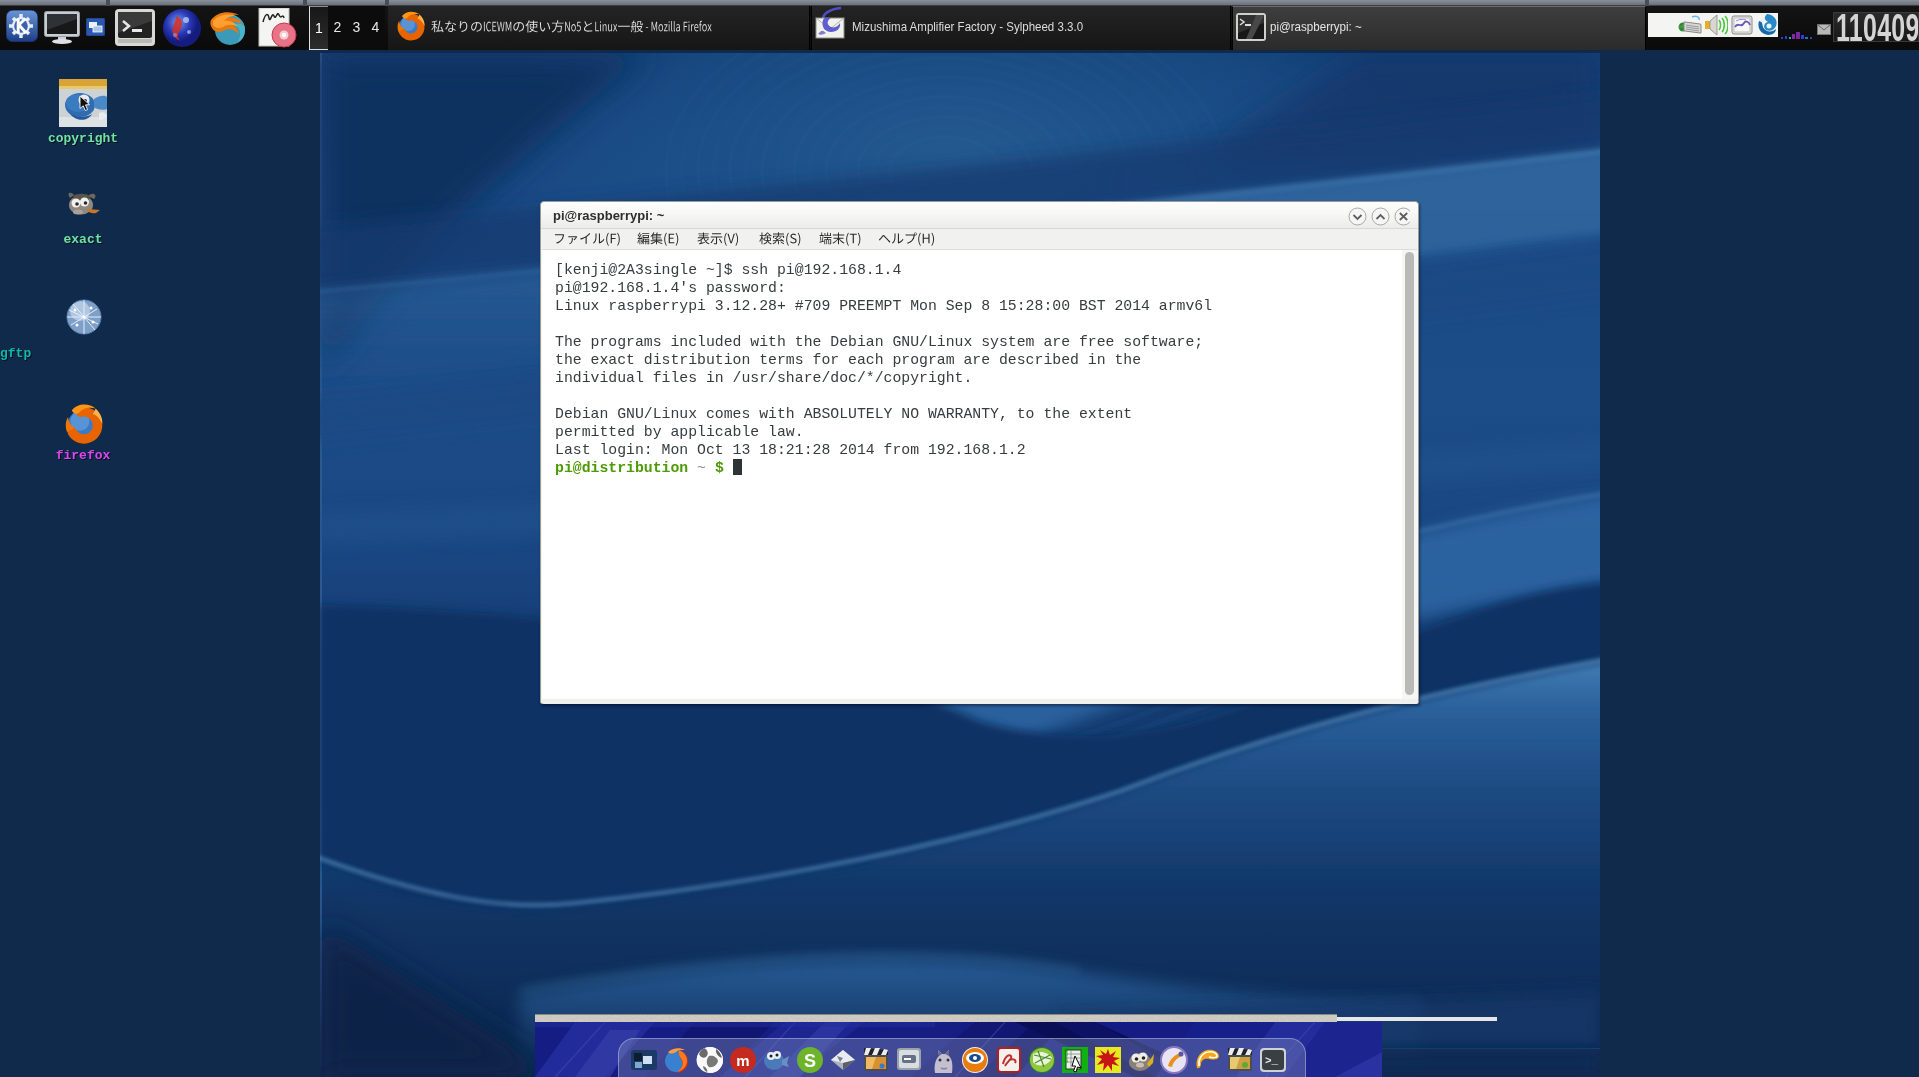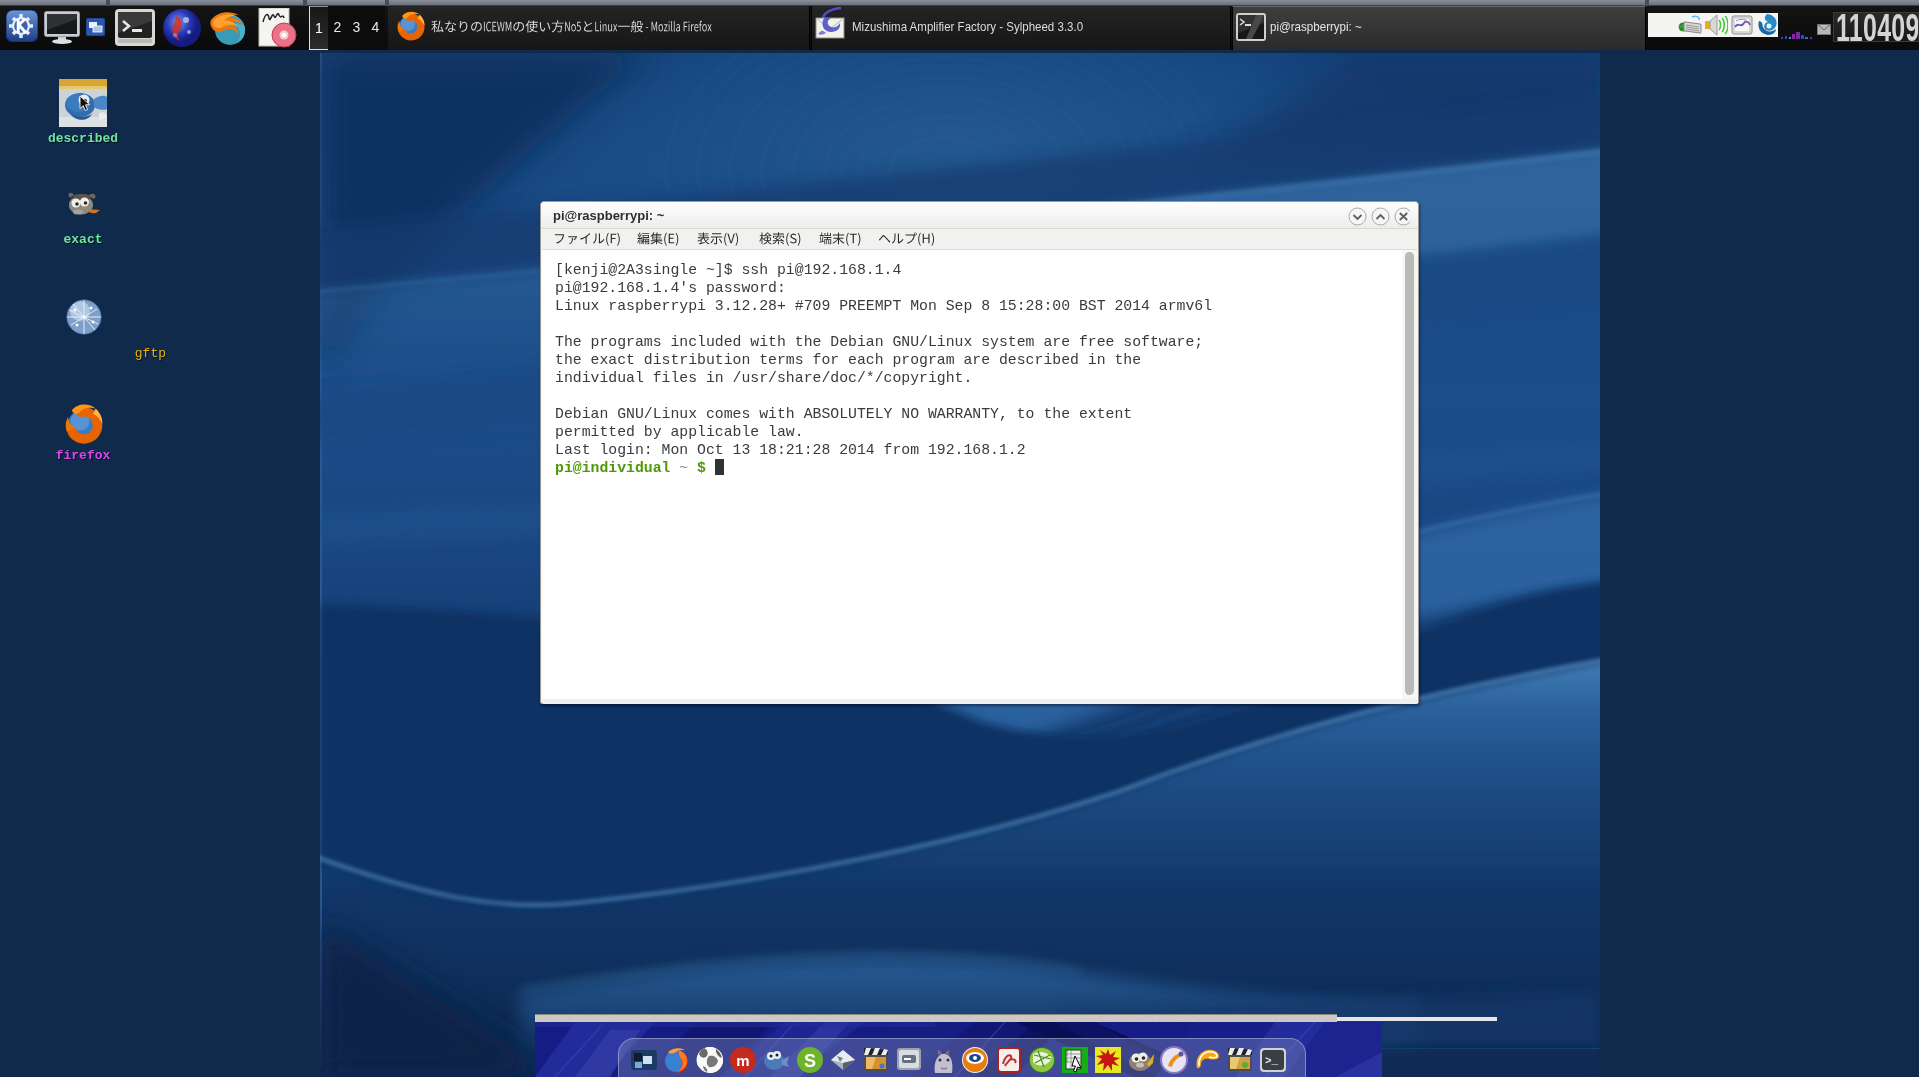--- a/index.html
+++ b/index.html
@@ -288,21 +288,21 @@
 pi@192.168.1.4's password: 
 Linux raspberrypi 3.12.28+ #709 PREEMPT Mon Sep 8 15:28:00 BST 2014 armv6l
 
 The programs included with the Debian GNU/Linux system are free software;
 the exact distribution terms for each program are described in the
 individual files in /usr/share/doc/*/copyright.
 
 Debian GNU/Linux comes with ABSOLUTELY NO WARRANTY, to the extent
 permitted by applicable law.
 Last login: Mon Oct 13 18:21:28 2014 from 192.168.1.2
-<span style="color:#4e9a06;font-weight:bold">pi@individual</span> <span style="color:#7f8c8d">~</span> <span style="color:#4e9a06;font-weight:bold">$</span> <span style="display:inline-block;width:9px;height:16px;background:#2e3436;vertical-align:-3px"></span></pre>
+<span style="color:#4e9a06;font-weight:bold">pi@distribution</span> <span style="color:#7f8c8d">~</span> <span style="color:#4e9a06;font-weight:bold">$</span> <span style="display:inline-block;width:9px;height:16px;background:#2e3436;vertical-align:-3px"></span></pre>
  </div>
  <div class="abs" style="left:861px;top:48px;width:16px;height:449px;background:#f6f6f4">
   <div class="abs" style="left:3px;top:2px;width:9px;height:443px;background:#b9b9b7;border-radius:5px"></div>
  </div>
  <div class="abs" style="left:1px;top:497px;width:876px;height:5px;background:#f0f0ee;border-radius:0 0 2px 2px"></div>
 </div>
 <svg style="position:absolute;left:553px;top:229px;overflow:visible" width="68" height="18">
       <path transform="translate(0,14.3)" d="M11.19 -8.64Q11.13 -8.51 11.08 -8.35Q11.04 -8.19 11 -7.99Q10.9 -7.48 10.73 -6.86Q10.56 -6.24 10.31 -5.58Q10.07 -4.93 9.76 -4.31Q9.44 -3.7 9.06 -3.2Q8.47 -2.44 7.73 -1.79Q7 -1.14 6.07 -0.62Q5.13 -0.1 3.94 0.28L3.06 -0.69Q4.33 -1.01 5.25 -1.48Q6.18 -1.94 6.89 -2.54Q7.59 -3.13 8.13 -3.82Q8.59 -4.41 8.94 -5.16Q9.28 -5.91 9.51 -6.67Q9.74 -7.43 9.83 -8.06Q9.64 -8.06 9.14 -8.06Q8.63 -8.06 7.94 -8.06Q7.26 -8.06 6.5 -8.06Q5.75 -8.06 5.07 -8.06Q4.38 -8.06 3.87 -8.06Q3.37 -8.06 3.18 -8.06Q2.79 -8.06 2.47 -8.04Q2.14 -8.03 1.89 -8.01V-9.17Q2.07 -9.15 2.29 -9.13Q2.51 -9.11 2.74 -9.09Q2.98 -9.08 3.19 -9.08Q3.34 -9.08 3.74 -9.08Q4.14 -9.08 4.7 -9.08Q5.25 -9.08 5.88 -9.08Q6.51 -9.08 7.13 -9.08Q7.75 -9.08 8.29 -9.08Q8.83 -9.08 9.21 -9.08Q9.59 -9.08 9.71 -9.08Q9.86 -9.08 10.04 -9.09Q10.22 -9.11 10.4 -9.15Z M24.25 -6.57Q24.19 -6.49 24.11 -6.39Q24.03 -6.29 23.99 -6.21Q23.84 -5.98 23.58 -5.6Q23.31 -5.22 22.96 -4.77Q22.61 -4.32 22.2 -3.9Q21.79 -3.48 21.35 -3.17L20.5 -3.76Q20.96 -4.04 21.4 -4.47Q21.84 -4.89 22.2 -5.34Q22.56 -5.79 22.74 -6.1Q22.56 -6.1 22.07 -6.1Q21.58 -6.1 20.92 -6.1Q20.26 -6.1 19.55 -6.1Q18.84 -6.11 18.19 -6.11Q17.55 -6.11 17.1 -6.11Q16.65 -6.11 16.53 -6.11Q16.24 -6.11 15.92 -6.1Q15.6 -6.09 15.3 -6.05V-7.14Q15.58 -7.1 15.91 -7.08Q16.24 -7.05 16.53 -7.05Q16.65 -7.05 17.12 -7.05Q17.59 -7.05 18.27 -7.05Q18.95 -7.05 19.69 -7.05Q20.44 -7.05 21.12 -7.05Q21.8 -7.05 22.3 -7.05Q22.8 -7.05 22.95 -7.05Q23.05 -7.05 23.18 -7.06Q23.32 -7.07 23.45 -7.08Q23.58 -7.1 23.66 -7.12ZM19.88 -5.23Q19.87 -4.39 19.82 -3.66Q19.76 -2.92 19.59 -2.27Q19.42 -1.61 19.09 -1.03Q18.76 -0.45 18.22 0.06Q17.67 0.56 16.84 1.03L15.93 0.3Q16.14 0.22 16.37 0.11Q16.6 0.01 16.82 -0.14Q17.7 -0.73 18.12 -1.41Q18.55 -2.09 18.68 -2.85Q18.82 -3.61 18.82 -4.45Q18.82 -4.64 18.8 -4.84Q18.79 -5.04 18.75 -5.23Z M27.12 -4.7Q28.81 -5.15 30.26 -5.8Q31.72 -6.45 32.79 -7.12Q33.48 -7.55 34.12 -8.05Q34.77 -8.55 35.34 -9.1Q35.91 -9.64 36.35 -10.18L37.22 -9.37Q36.67 -8.79 36.03 -8.23Q35.4 -7.68 34.69 -7.16Q33.98 -6.65 33.22 -6.17Q32.51 -5.73 31.61 -5.28Q30.71 -4.83 29.69 -4.42Q28.68 -4.01 27.64 -3.68ZM32.58 -6.58 33.7 -6.92V-0.99Q33.7 -0.75 33.71 -0.47Q33.72 -0.2 33.74 0.04Q33.76 0.27 33.79 0.4H32.51Q32.53 0.27 32.55 0.04Q32.57 -0.2 32.58 -0.47Q32.58 -0.75 32.58 -0.99Z M45.81 -0.28Q45.85 -0.43 45.87 -0.62Q45.9 -0.81 45.9 -1.01Q45.9 -1.13 45.9 -1.57Q45.9 -2.01 45.9 -2.66Q45.9 -3.31 45.9 -4.06Q45.9 -4.81 45.9 -5.57Q45.9 -6.34 45.9 -7Q45.9 -7.66 45.9 -8.14Q45.9 -8.62 45.9 -8.79Q45.9 -9.16 45.87 -9.42Q45.83 -9.68 45.83 -9.76H47.03Q47.02 -9.68 46.99 -9.42Q46.97 -9.16 46.97 -8.79Q46.97 -8.61 46.97 -8.14Q46.97 -7.68 46.97 -7.02Q46.97 -6.37 46.97 -5.62Q46.97 -4.87 46.97 -4.15Q46.97 -3.42 46.97 -2.81Q46.97 -2.19 46.97 -1.78Q46.97 -1.38 46.97 -1.29Q47.57 -1.57 48.26 -2.04Q48.95 -2.5 49.61 -3.13Q50.27 -3.76 50.76 -4.49L51.38 -3.6Q50.82 -2.84 50.07 -2.16Q49.32 -1.47 48.52 -0.92Q47.71 -0.37 46.95 0Q46.78 0.08 46.68 0.16Q46.57 0.24 46.5 0.3ZM39.86 -0.34Q40.68 -0.92 41.25 -1.76Q41.83 -2.59 42.12 -3.53Q42.26 -3.98 42.34 -4.64Q42.42 -5.31 42.46 -6.05Q42.49 -6.8 42.5 -7.51Q42.5 -8.22 42.5 -8.77Q42.5 -9.05 42.48 -9.28Q42.46 -9.5 42.42 -9.71H43.61Q43.61 -9.64 43.59 -9.49Q43.58 -9.34 43.56 -9.15Q43.55 -8.97 43.55 -8.78Q43.55 -8.23 43.54 -7.49Q43.52 -6.75 43.48 -5.96Q43.44 -5.16 43.36 -4.45Q43.29 -3.74 43.15 -3.25Q42.86 -2.21 42.26 -1.28Q41.66 -0.36 40.84 0.32Z M55.11 2.55Q54.21 1.09 53.71 -0.52Q53.2 -2.12 53.2 -4.04Q53.2 -5.95 53.71 -7.57Q54.21 -9.18 55.11 -10.64L55.84 -10.3Q55 -8.91 54.59 -7.3Q54.18 -5.69 54.18 -4.04Q54.18 -2.38 54.59 -0.77Q55 0.83 55.84 2.22Z M57.7 0V-9.53H63.19V-8.52H58.9V-5.29H62.54V-4.28H58.9V0Z M64.86 2.55 64.12 2.22Q64.96 0.83 65.37 -0.77Q65.79 -2.38 65.79 -4.04Q65.79 -5.69 65.37 -7.3Q64.96 -8.91 64.12 -10.3L64.86 -10.64Q65.76 -9.18 66.27 -7.57Q66.77 -5.95 66.77 -4.04Q66.77 -2.12 66.27 -0.52Q65.76 1.09 64.86 2.55Z" fill="#2b2b2b"></path>
     </svg>
     <svg style="position:absolute;left:637px;top:229px;overflow:visible" width="42" height="18">
@@ -327,21 +327,21 @@
         <rect y="7" width="48" height="3" fill="#e8c86a"></rect>
 <rect y="38" width="48" height="10" fill="#dde2e4"></rect>
 <ellipse cx="21" cy="26" rx="15" ry="12" fill="#2f6cb0"></ellipse>
         <ellipse cx="19" cy="24" rx="12" ry="9" fill="#3b7cc0"></ellipse>
 <path d="M35,20 C41,16 46,16 48,18 L48,30 C44,32 37,30 35,28Z" fill="#4a88c8"></path>
 <circle cx="25" cy="21" r="5.5" fill="#e8ecf0"></circle>
         <circle cx="26" cy="22" r="2" fill="#222"></circle>
 <path d="M10,33 C16,39 27,39 33,35 C29,43 15,43 10,33Z" fill="#245a9a"></path>
 <path d="M40,34 C44,32 48,34 48,38 L40,42Z" fill="#e8ecf0"></path>
       </svg></div>
-<div class="abs" style="left:0px;top:131px;width:166px;text-align:center;font-family:'Liberation Mono',monospace;font-size:13px;font-weight:bold;color:#70e3a2;text-shadow:1px 1px 0 #07101f">described</div>
+<div class="abs" style="left:0px;top:131px;width:166px;text-align:center;font-family:'Liberation Mono',monospace;font-size:13px;font-weight:bold;color:#70e3a2;text-shadow:1px 1px 0 #07101f">copyright</div>
 
 <div class="abs" style="left:61px;top:188px;width:44px;height:30px">
 <svg width="44" height="30">
         <ellipse cx="20" cy="17" rx="12" ry="9.5" fill="#8f8a80"></ellipse>
 <path d="M9,10 C5,5 10,3 13,7Z" fill="#6d675c"></path>
         <path d="M27,8 C32,3 37,7 33,11Z" fill="#6d675c"></path>
 <path d="M12,8 C16,5 25,5 29,8 L28,12 L13,12Z" fill="#5a544a"></path>
 <circle cx="15" cy="15" r="4.5" fill="#f2f0ec"></circle>
         <circle cx="23.5" cy="14" r="4.5" fill="#f2f0ec"></circle>
 <circle cx="16" cy="16" r="1.8" fill="#2a2a2a"></circle>
@@ -356,21 +356,21 @@
         <circle cx="19" cy="19" r="17" fill="#7d9fc8"></circle>
 <circle cx="15" cy="13" r="10" fill="#b6cbe4" opacity="0.9"></circle>
         <circle cx="19" cy="19" r="17" fill="none" stroke="#5a80b0" stroke-width="1"></circle>
 <path d="M4,12 L33,26 M6,27 L32,11 M19,2 L19,36 M2,19 L36,19 M8,6 L30,32" stroke="#e4ecf8" stroke-width="1"></path>
 <circle cx="10" cy="12" r="1.5" fill="#fff"></circle>
         <circle cx="26" cy="10" r="1.5" fill="#fff"></circle>
         <circle cx="28" cy="24" r="1.5" fill="#fff"></circle>
         <circle cx="12" cy="27" r="1.5" fill="#fff"></circle>
         <circle cx="19" cy="19" r="1.5" fill="#fff"></circle>
       </svg></div>
-<div class="abs" style="left:0px;top:346px;width:166px;text-align:right;font-family:'Liberation Mono',monospace;font-size:13px;font-weight:normal;color:#eab308;text-shadow:1px 1px 0 #07101f">gftp</div>
+<div class="abs" style="left:0px;top:346px;width:166px;text-align:left;font-family:'Liberation Mono',monospace;font-size:13px;font-weight:bold;color:#14b8a6;text-shadow:1px 1px 0 #07101f">gftp</div>
 <div class="abs" style="left:61px;top:401px;width:46px;height:46px"><svg width="46" height="46" viewBox="0 0 34 34">
         <circle cx="17" cy="18" r="12" fill="#3a7bc8"></circle>
         <circle cx="14" cy="15" r="7" fill="#5f9ad8" opacity="0.8"></circle>
         <circle cx="17" cy="18" r="10" fill="none" stroke="#e86400" stroke-width="7" stroke-dasharray="44 19" stroke-linecap="round" transform="rotate(-104 17 18)"></circle>
         <path d="M8,7 C12,1.5 21,1.5 25.5,5.5 C21,4.5 16.5,5 14,8 C12,10.5 9.5,10 8,7Z" fill="#ff9517"></path>
         <path d="M25.5,5.5 C29,8.5 31,13 30.5,17 C28.5,13 26.5,10.5 23.5,9.5 C24.5,8 25.2,6.8 25.5,5.5Z" fill="#ffb24a"></path>
         <path d="M4.5,23 C3,19 3.2,15 5.2,11.8 C5.5,15.5 7,18 9.8,19.6 C8,21 6.5,22 4.5,23Z" fill="#f07800"></path>
       </svg></div>
     <div class="abs" style="left:0px;top:448px;width:166px;text-align:center;font-family:'Liberation Mono',monospace;font-size:13px;font-weight:bold;color:#d946ef;text-shadow:1px 1px 0 #07101f">firefox</div>
     <svg class="abs" style="left:79px;top:95px" width="13" height="18">

